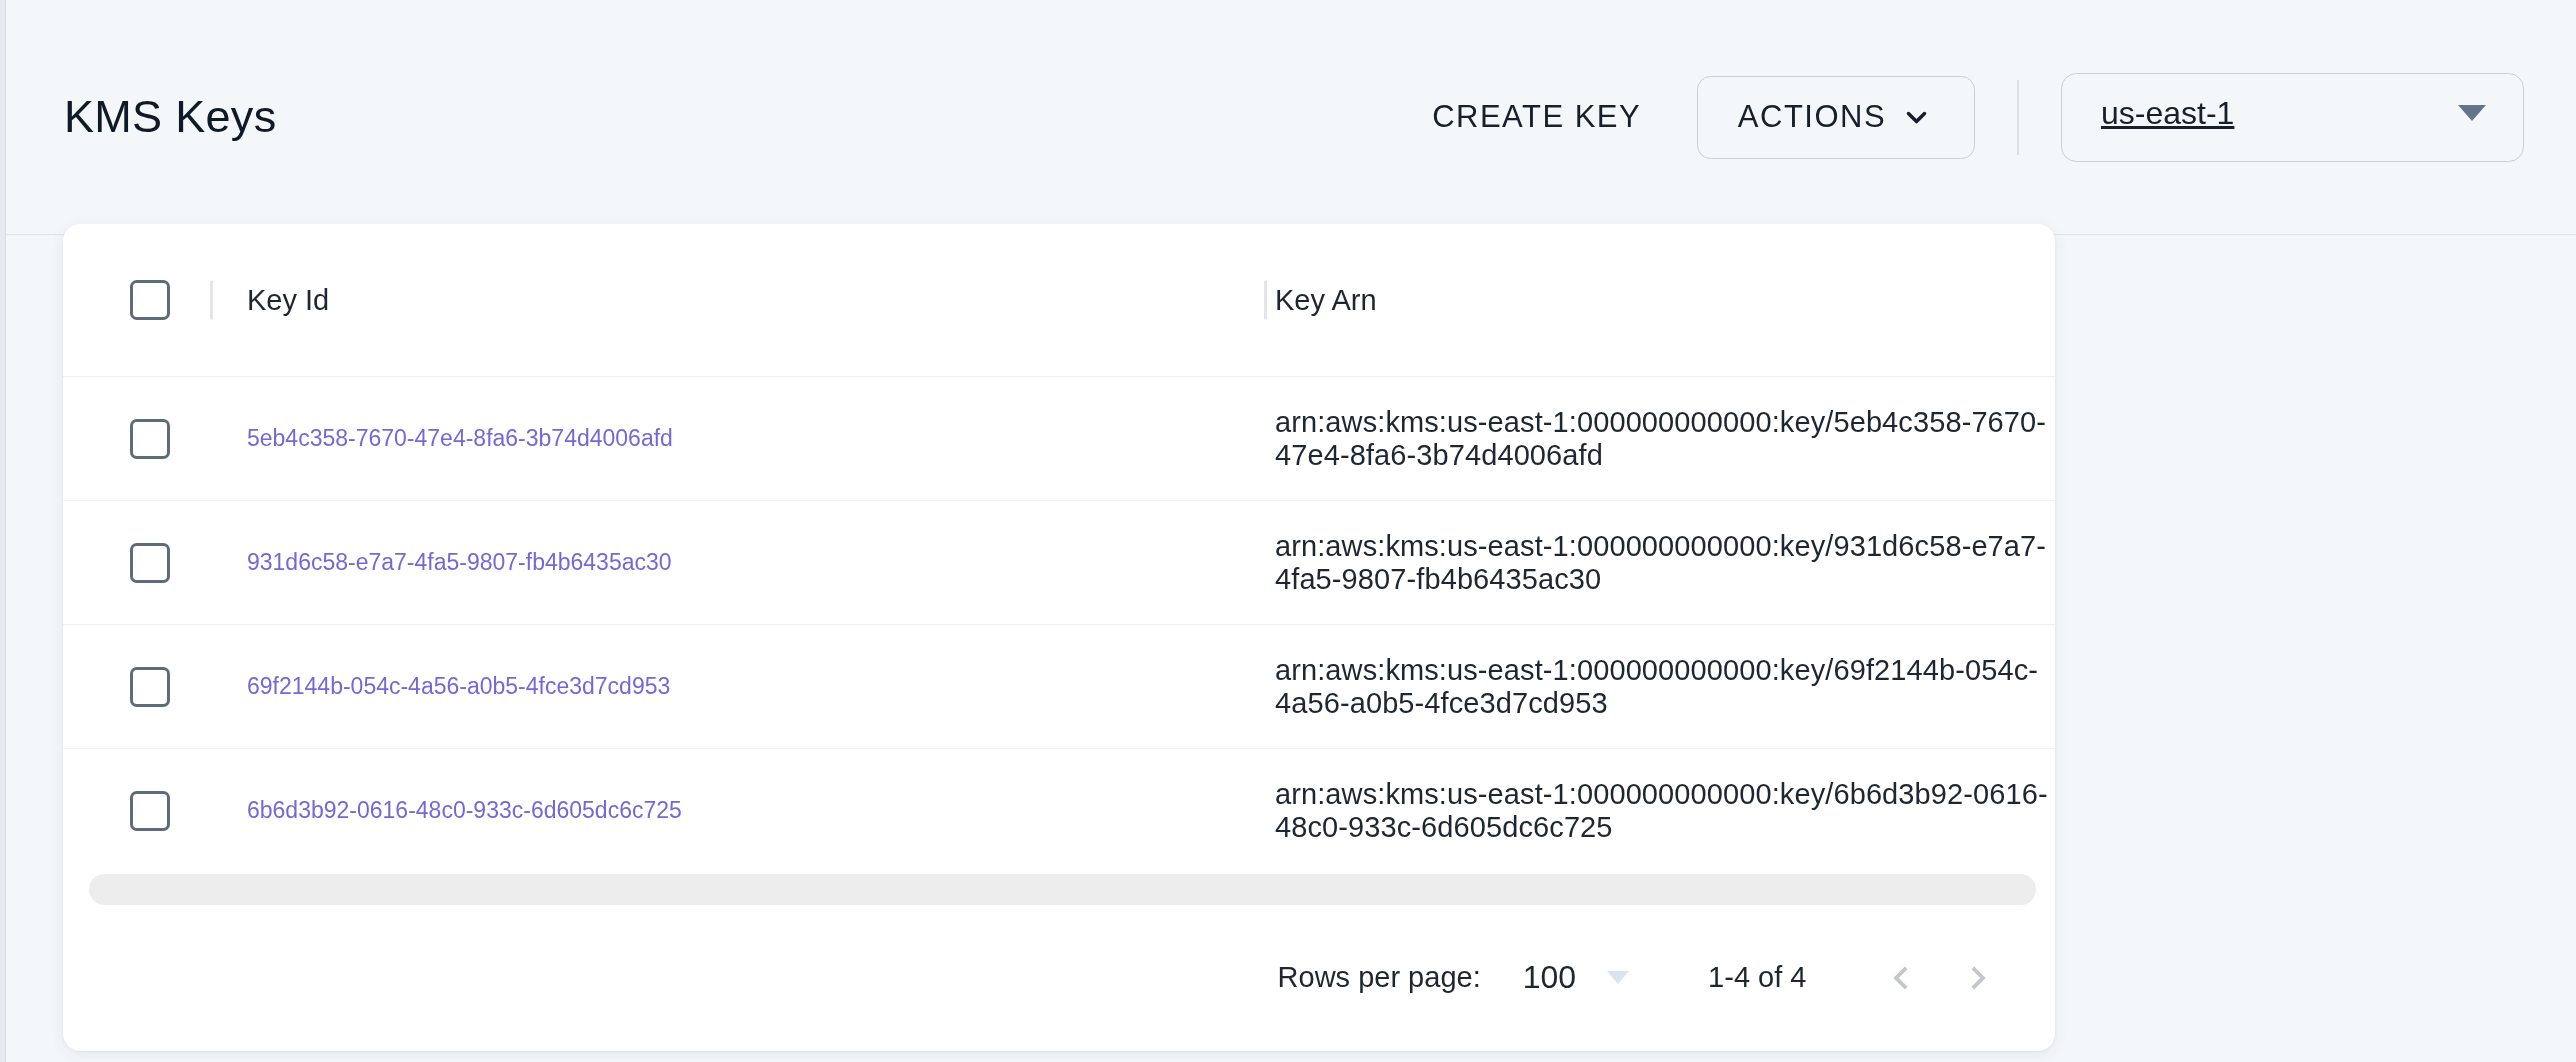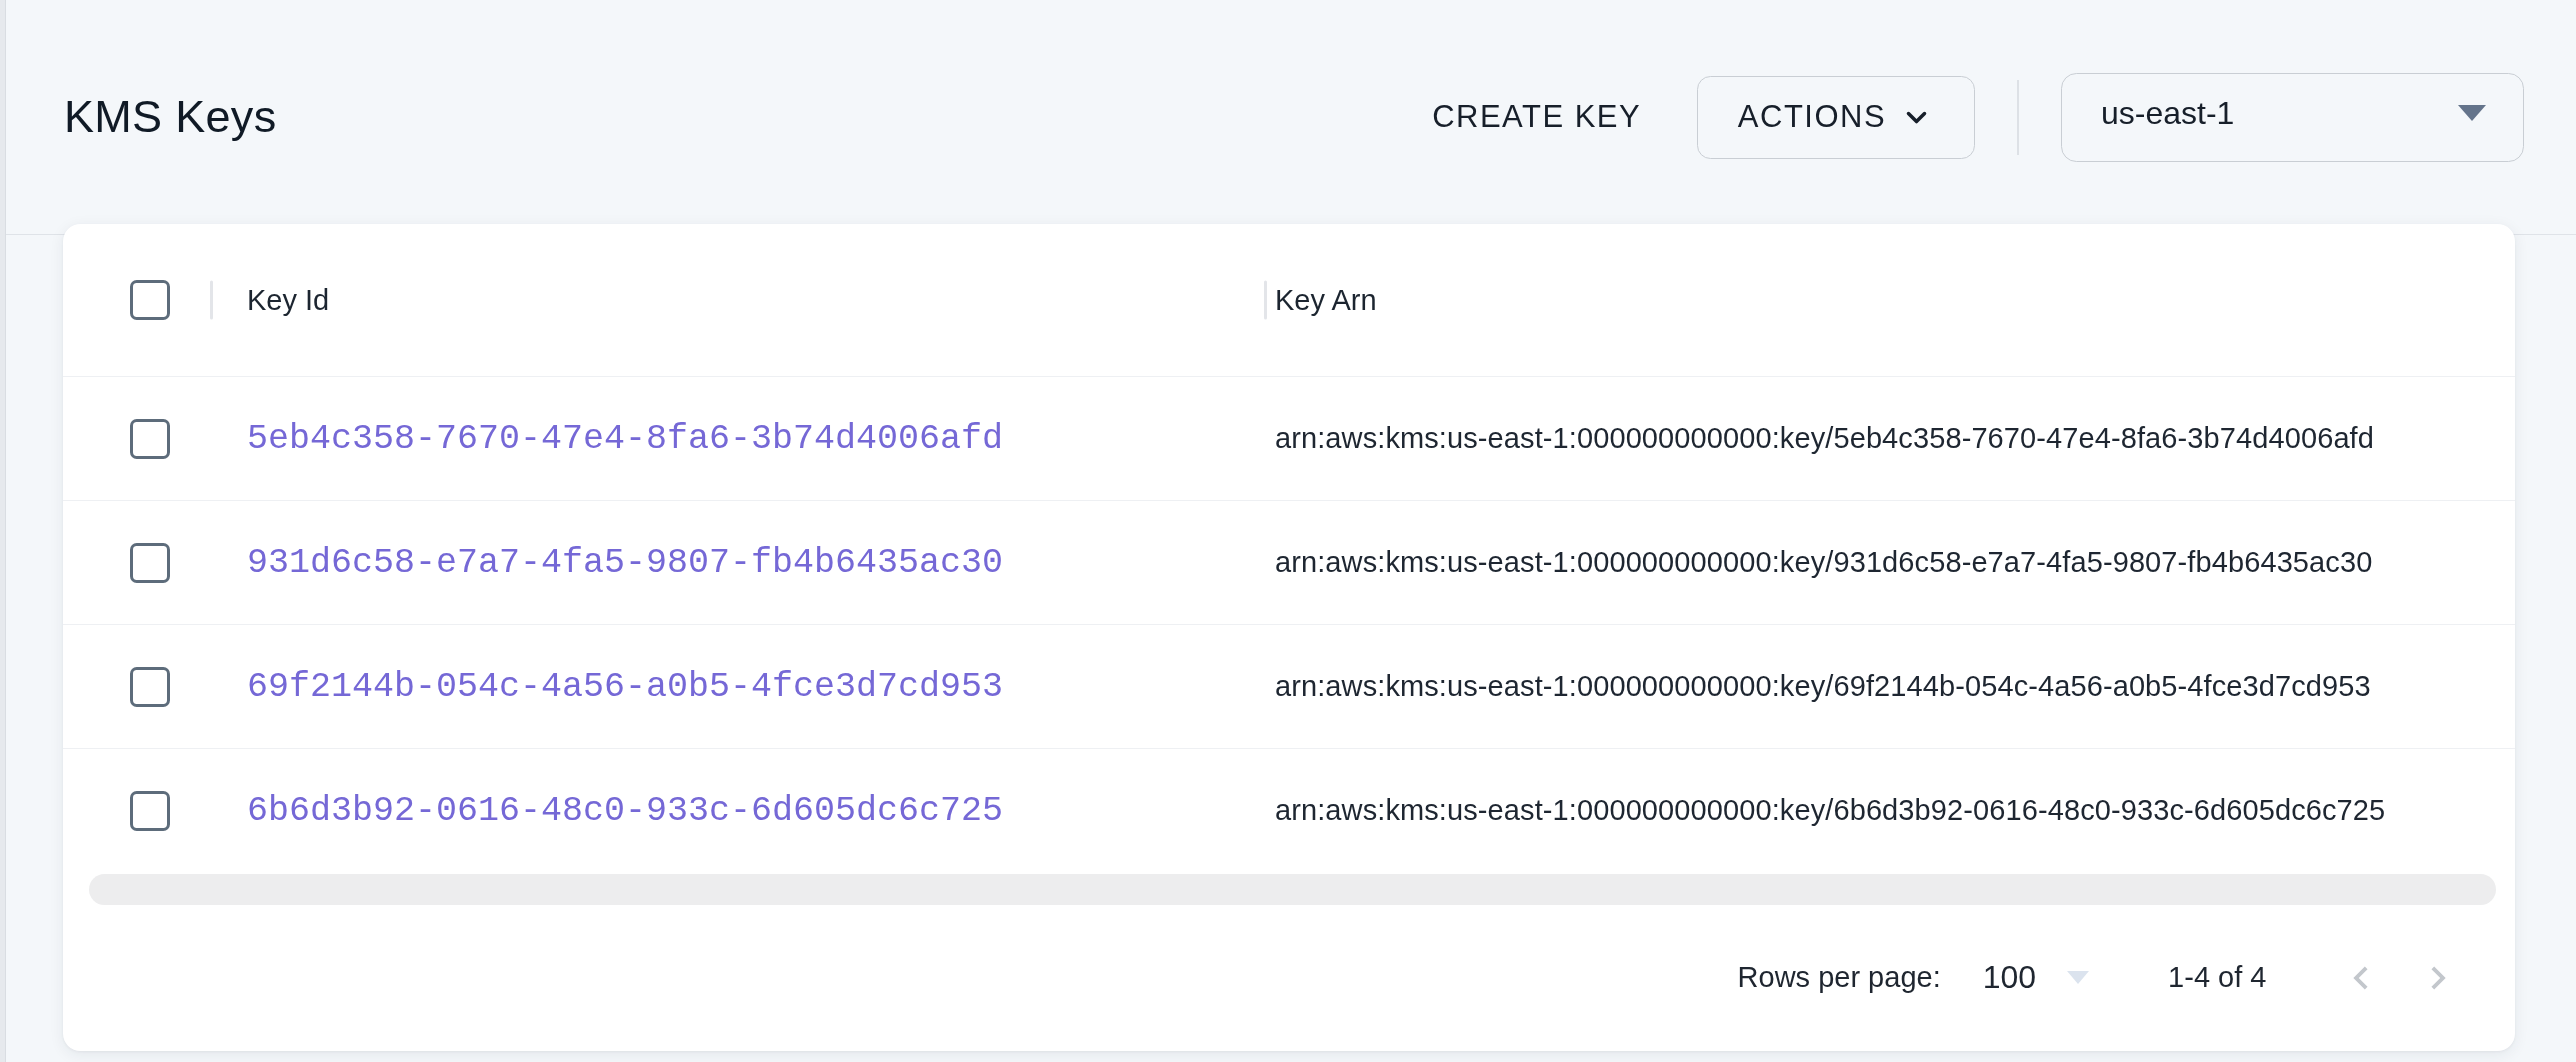--- a/index.html
+++ b/index.html
@@ -40,53 +40,53 @@
     font-size: 31px; font-weight: 500; letter-spacing: 1.5px; color: #171f2a;
     background: transparent; border: 1.9px solid #c9ced4; border-radius: 13.5px;
     cursor: pointer;
   }
   .toolbar-divider { width: 1.9px; height: 75px; background: #dde1e6; margin: 0 42px; }
   .region-select {
     width: 463px; height: 89px;
     border: 1.9px solid #c9ced4; border-radius: 15.4px;
     display: flex; align-items: center; justify-content: space-between;
     padding: 0 37px 8px 39px;
-    font-size: 32px; color: #171f2a; cursor: pointer;
+    font-size: 32px; color: #171f2a; cursor: pointer; text-decoration: underline;
   }
   .caret-down {
     width: 0; height: 0;
     border-left: 14.5px solid transparent; border-right: 14.5px solid transparent;
     border-top: 16.4px solid #64748b;
   }
   .caret-down.pale {
     border-left-width: 11.6px; border-right-width: 11.6px;
     border-top: 13.5px solid #dbe3ee;
   }
   
   .card {
-    position: absolute; left: 63px; top: 224px; width: 2452px; height: 827px;
+    position: absolute; left: 63px; top: 224px; width: 1992px; height: 827px;
     background: #ffffff; border-radius: 17.4px;
     box-shadow: 0 3.9px 15.4px rgba(30,45,60,.07), 0 1px 2.9px rgba(30,45,60,.05);
     display: flex; flex-direction: column;
   }
   .thead { height: 152px; display: flex; align-items: center; flex: none; }
   .trow  { height: 124px; display: flex; align-items: center; border-top: 1.9px solid #eef0f3; flex: none; }
   .cell-cb    { width: 147px; flex: none; padding-left: 67px; display: flex; align-items: center; }
   .cell-keyid { width: 1054px; flex: none; padding-left: 37px; display: flex; align-items: center; position: relative; }
   .cell-arn   { flex: 1; padding-left: 11px; display: flex; align-items: center; position: relative; }
   .col-sep {
     position: absolute; left: 0; top: 50%; transform: translateY(-50%);
     width: 2.9px; height: 39px; background: #e3e5e9; border-radius: 1.9px;
   }
   .checkbox {
     width: 40px; height: 40px;
     border: 3.9px solid #5d6c7b; border-radius: 6.7px; background: #fff; cursor: pointer;
   }
   .th-label { font-size: 29px; font-weight: 500; color: #1c2530; }
-  .key-link { font-size: 35px; color: #7568d6; cursor: pointer; text-decoration: none; font-family: Liberation Mono, monospace; }
+  .key-link { font-size: 23px; color: #7568d6; cursor: pointer; text-decoration: none; }
   .arn-text { font-size: 29px; color: #1e2631; letter-spacing: 0.1px; }
   .hscrollbar {
     height: 31px; margin: 1.9px 19px 0 26px; flex: none;
     background: #ededee; border-radius: 15.4px; cursor: pointer;
   }
   
   .pagination {
     flex: 1; display: flex; align-items: center; justify-content: flex-end;
     padding-right: 39px; font-size: 29px; color: #1f2630; margin-left: 12px;
   }

